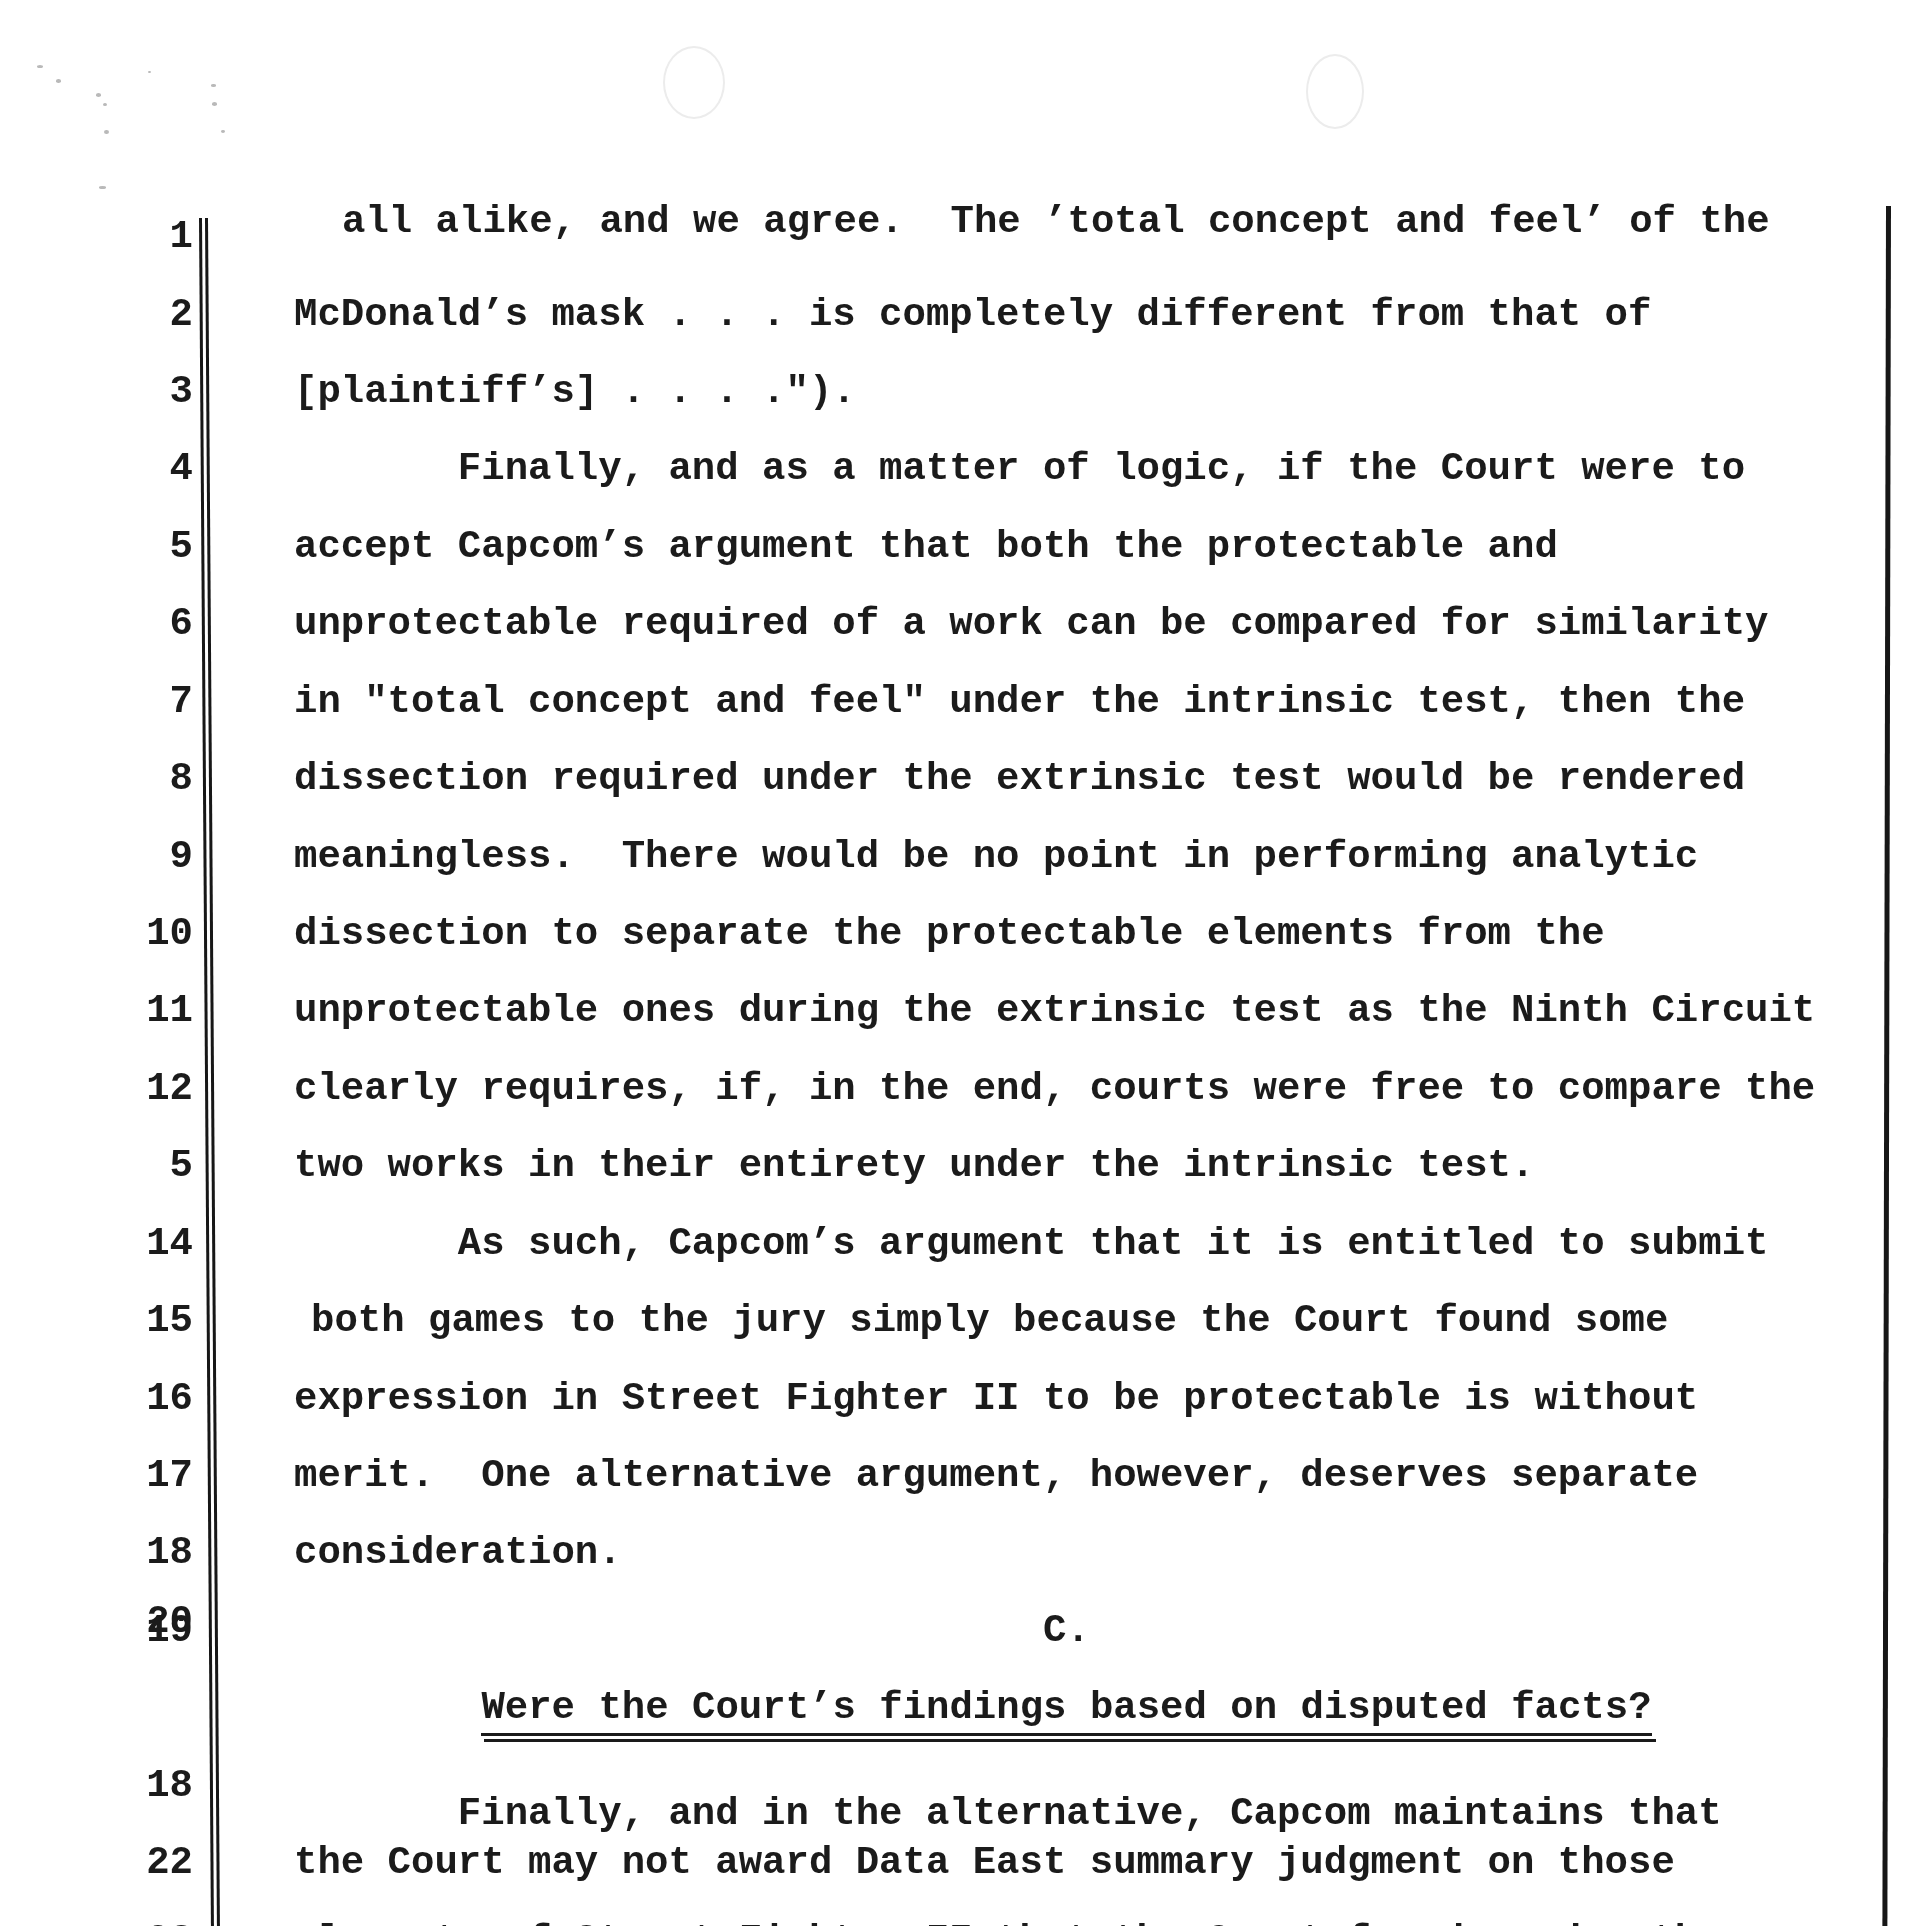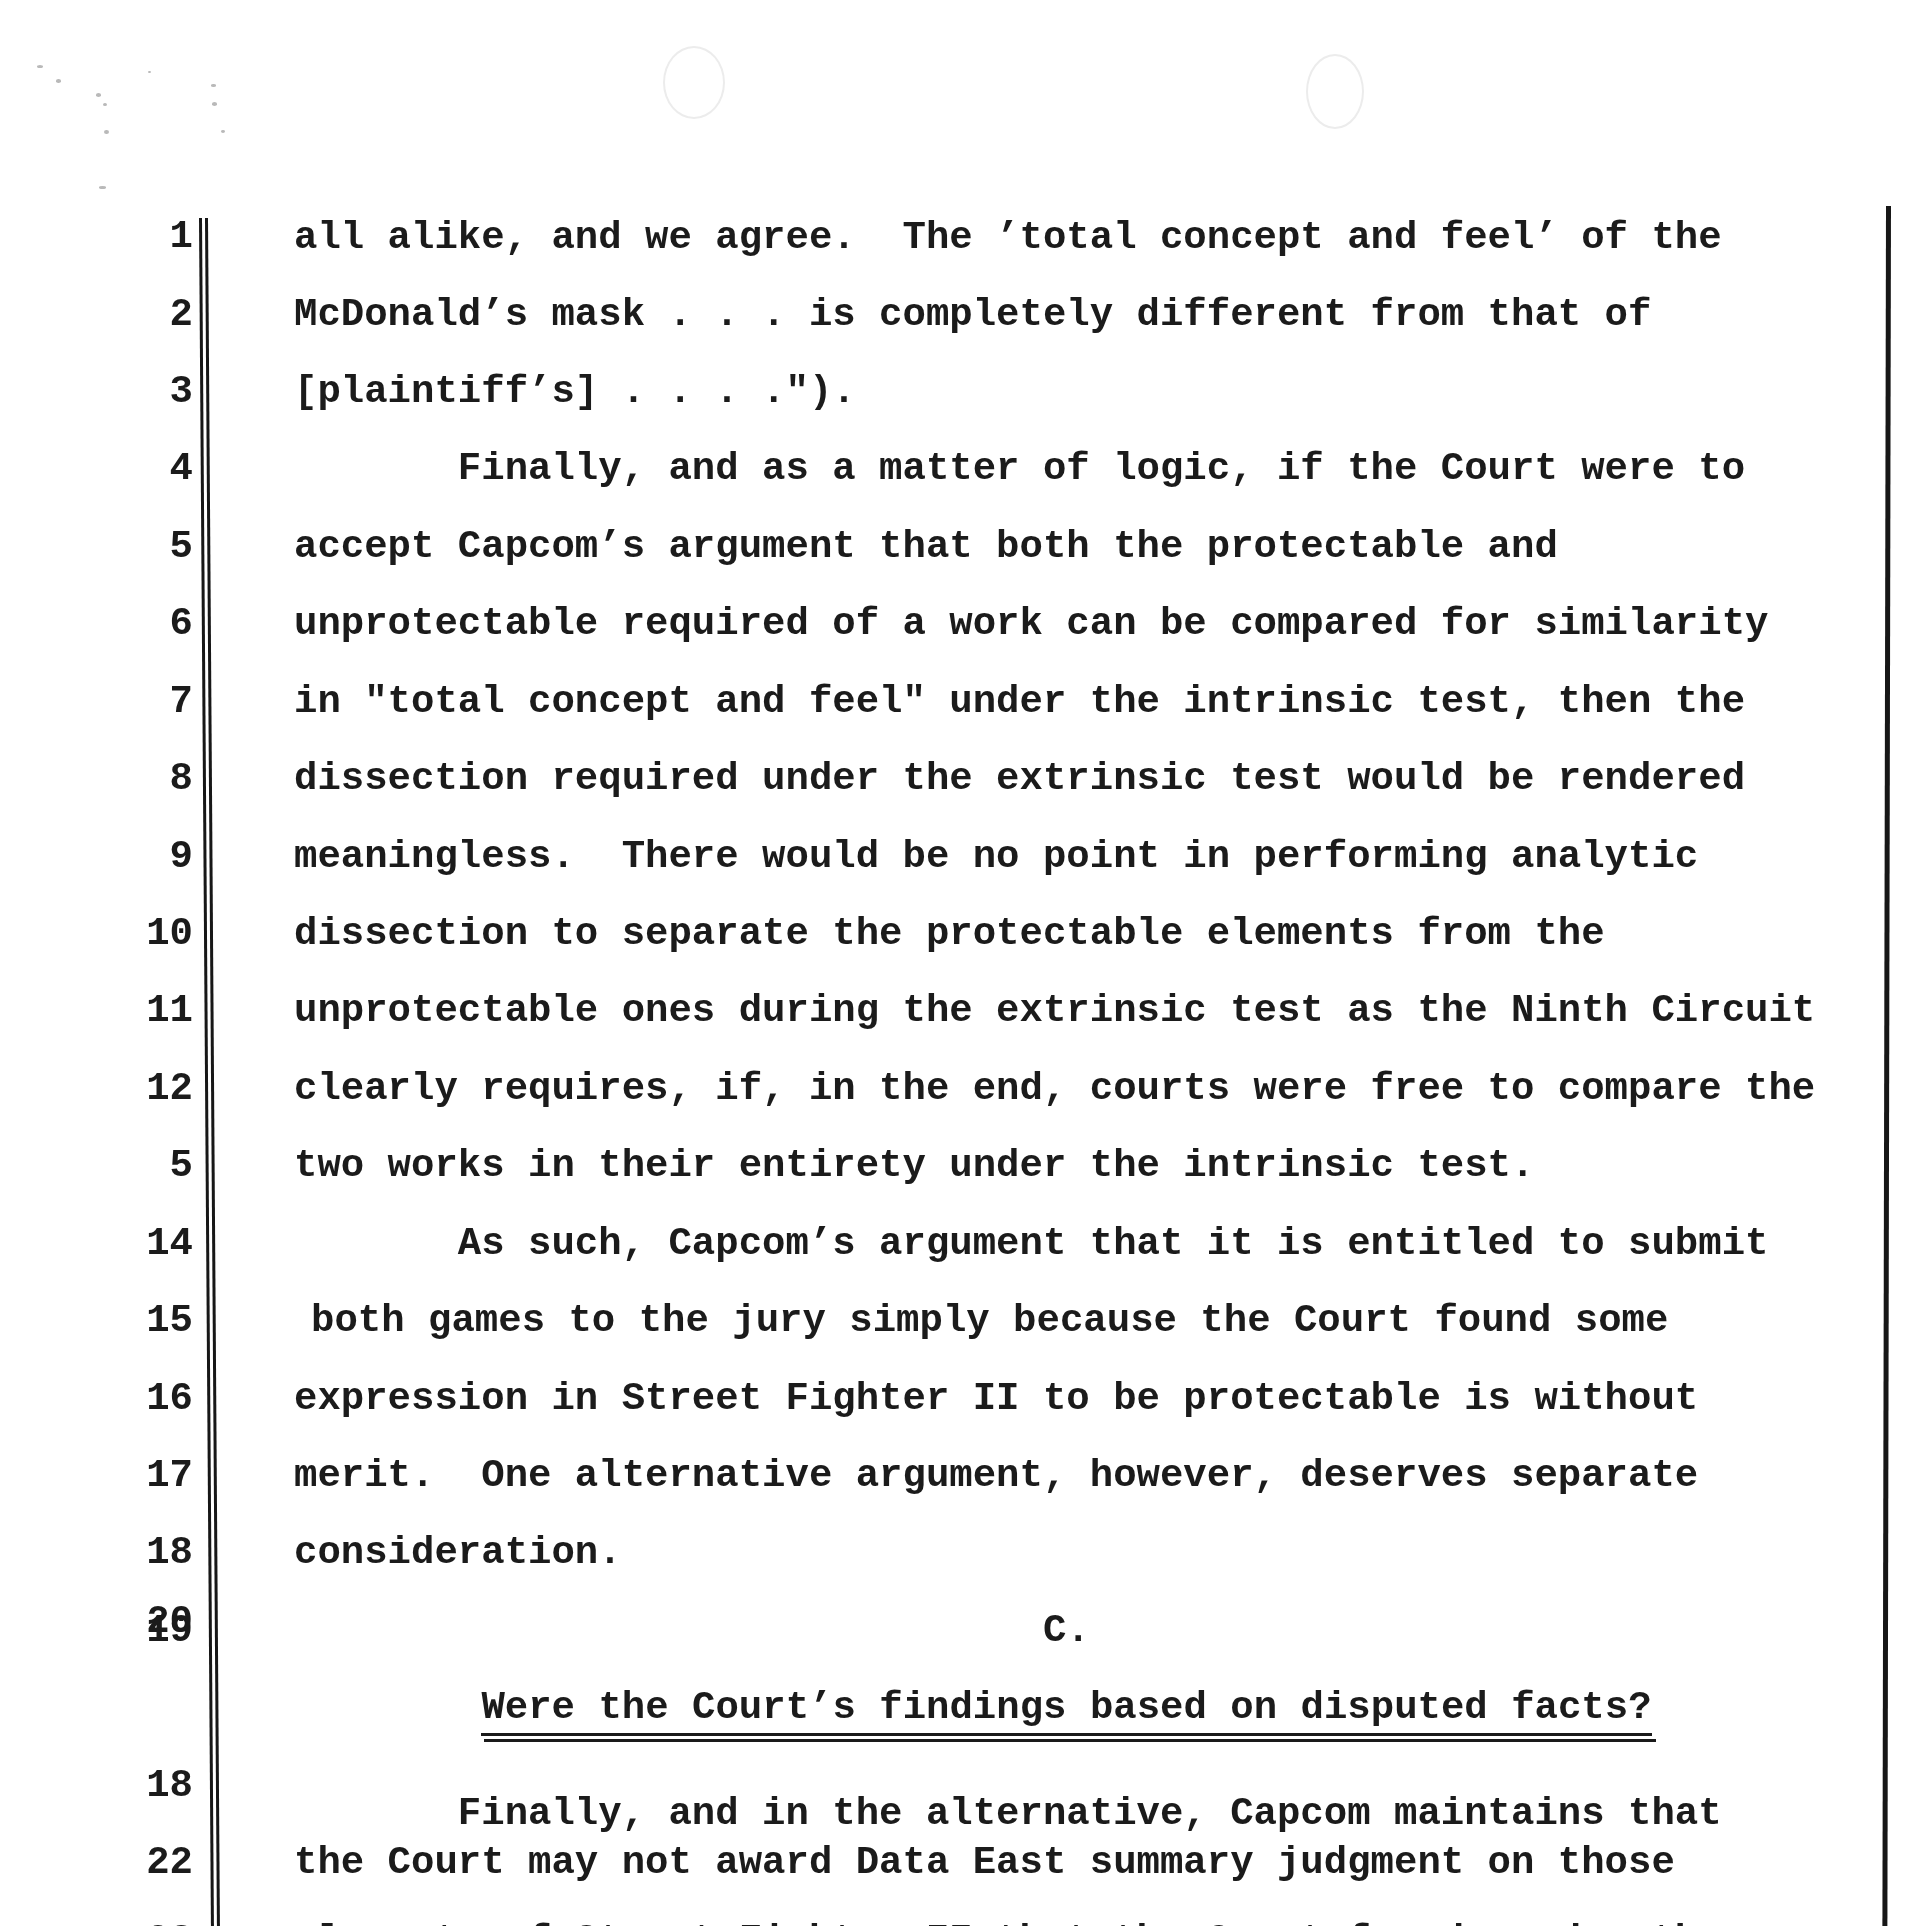--- a/index.html
+++ b/index.html
@@ -129,21 +129,21 @@
       <div class="row-num" style="top: 1438px;">17</div>
       <div class="row-num" style="top: 1515px;">18</div>
       <div class="row-num" style="top: 1593px;">19</div>
       <div class="row-num" style="top: 1584px;">20</div>
       <div class="row-num" style="top: 1748px;">18</div>
       <div class="row-num" style="top: 1825px;">22</div>
       <div class="row-num" style="top: 1903px;">23</div>
     </div>
 
   <div id="text-column">
-      <div class="row-text normal" style="top: 200px;">all alike, and we agree.  The ’total concept and feel’ of the</div>
+      <div class="row-text normal" style="top: 184px; margin-left: 48px;">all alike, and we agree.  The ’total concept and feel’ of the</div>
       <div class="row-text normal" style="top: 277px;">McDonald’s mask . . . is completely different from that of</div>
       <div class="row-text normal" style="top: 354px;">[plaintiff’s] . . . .").</div>
       <div class="row-text normal" style="top: 431px;">       Finally, and as a matter of logic, if the Court were to</div>
       <div class="row-text normal" style="top: 509px;">accept Capcom’s argument that both the protectable and</div>
       <div class="row-text normal" style="top: 586px;">unprotectable required of a work can be compared for similarity</div>
       <div class="row-text normal" style="top: 664px;">in "total concept and feel" under the intrinsic test, then the</div>
       <div class="row-text normal" style="top: 741px;">dissection required under the extrinsic test would be rendered</div>
       <div class="row-text normal" style="top: 819px;">meaningless.  There would be no point in performing analytic</div>
       <div class="row-text normal" style="top: 896px;">dissection to separate the protectable elements from the</div>
       <div class="row-text normal" style="top: 973px;">unprotectable ones during the extrinsic test as the Ninth Circuit</div>

